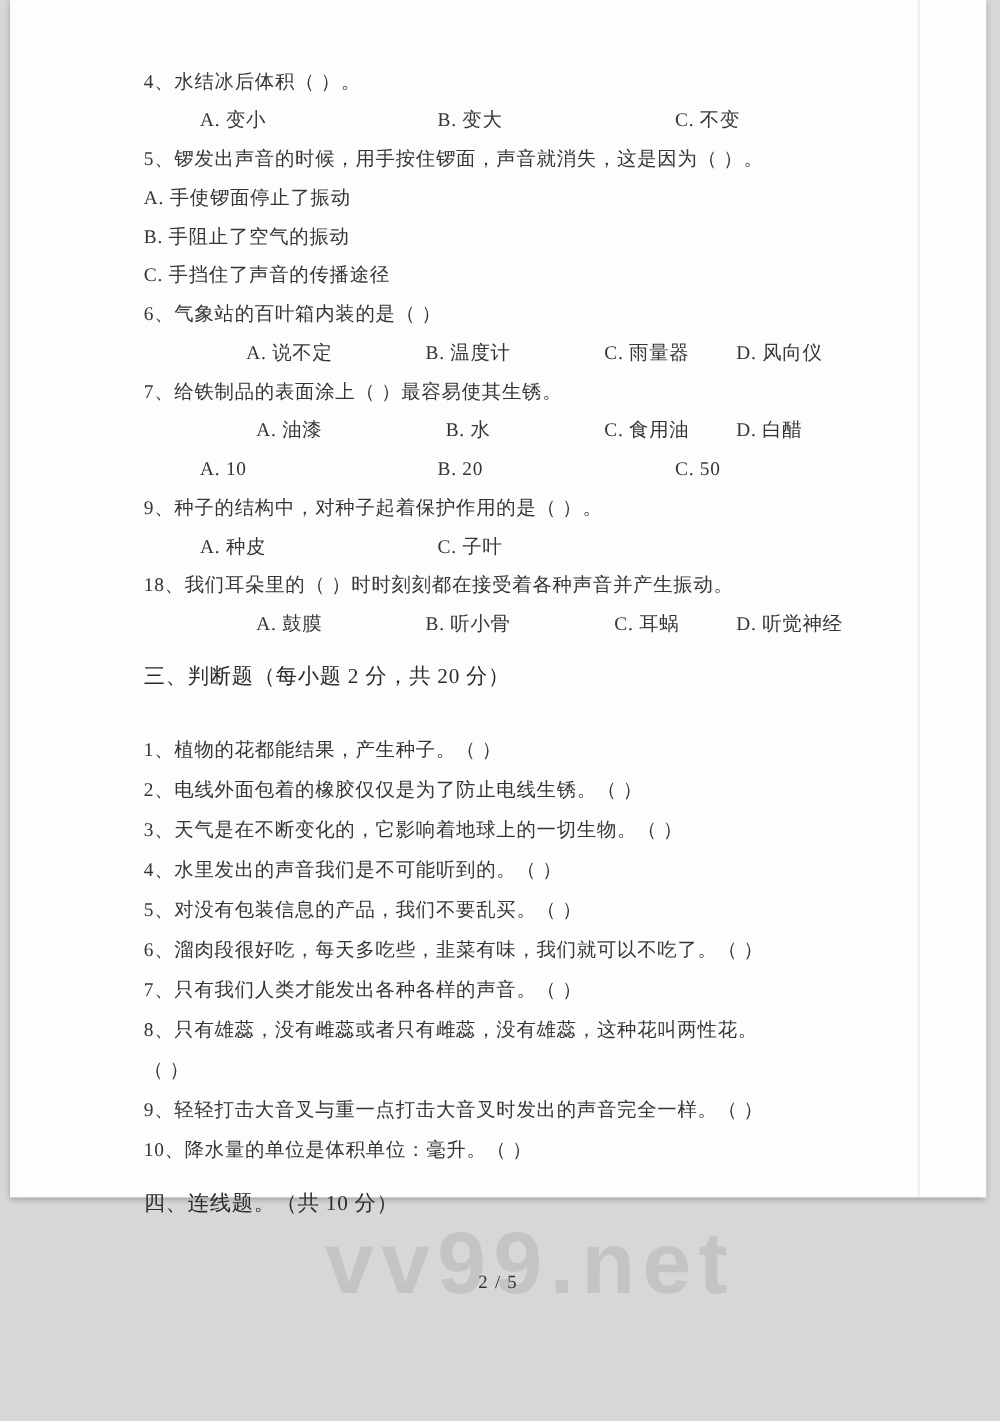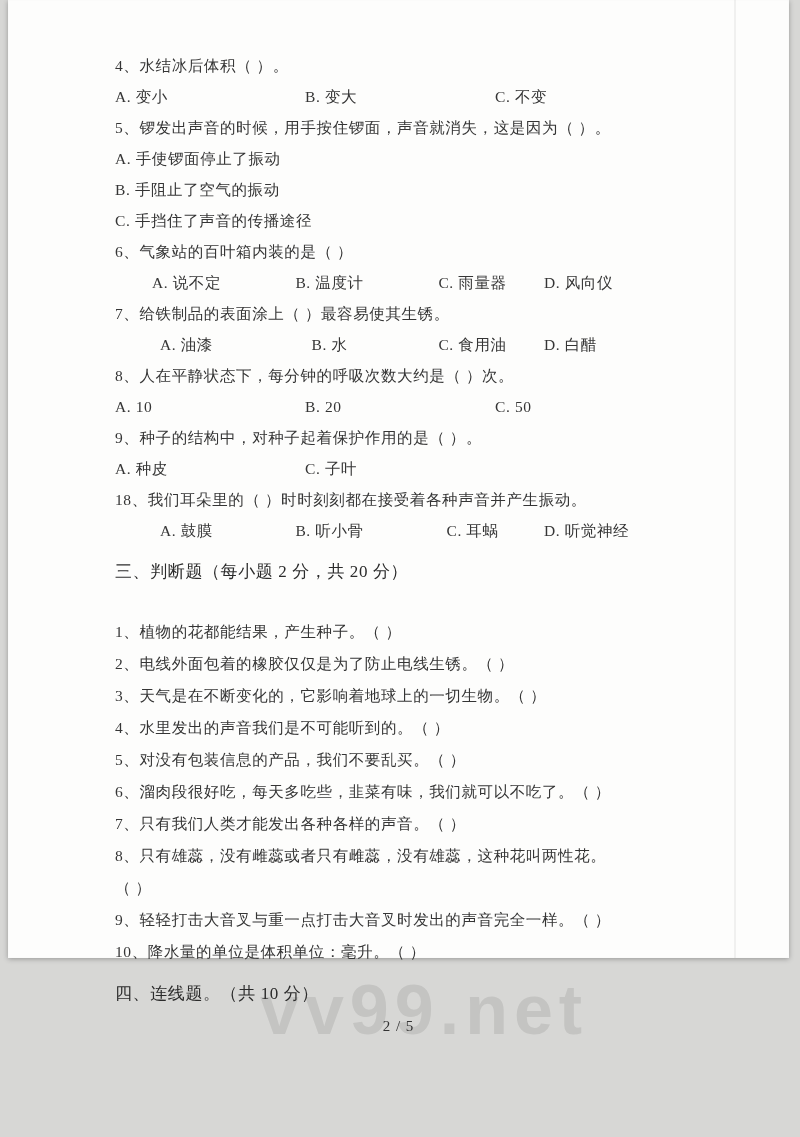--- a/index.html
+++ b/index.html
@@ -29,21 +29,21 @@
     position: absolute;
     left: 0; top: 0; right: 0;
     padding: 50px 40px 0 107px;
     font-size: 15.5px;
     color: #353535;
     letter-spacing: 0.6px;
     z-index: 2;
   }
   .line { height: 31px; line-height: 31px; white-space: nowrap; }
   .jline { height: 32px; line-height: 32px; white-space: nowrap; }
-  .opts { display: flex; }
+  .opts { display: flex; margin-left: 45px; }
   .cols3 .opt { display: inline-block; width: 190px; }
   .cols4 .opt { display: inline-block; width: 143px; text-align: center; }
   .opts .opt:last-child { width: auto; }
   .section-heading {
     font-size: 17px;
     height: 34px; line-height: 34px;
     margin-top: 9px; margin-bottom: 27px;
     color: #2b2b2b;
     white-space: nowrap;
   }
@@ -102,21 +102,20 @@
       </div>
 
       <div class="line">7、给铁制品的表面涂上（   ）最容易使其生锈。</div>
       <div class="line opts cols4">
         <span class="opt">A. 油漆</span>
         <span class="opt">B. 水</span>
         <span class="opt">C. 食用油</span>
         <span class="opt">D. 白醋</span>
       </div>
 
-      <div class="line">8、人在平静状态下，每分钟的呼吸次数大约是（  ）次。</div>
       <div class="line opts cols3">
         <span class="opt">A. 10</span>
         <span class="opt">B. 20</span>
         <span class="opt">C. 50</span>
       </div>
 
       <div class="line">9、种子的结构中，对种子起着保护作用的是（   ）。</div>
       <div class="line opts cols3">
         <span class="opt">A. 种皮</span>
         <span class="opt">C. 子叶</span>

